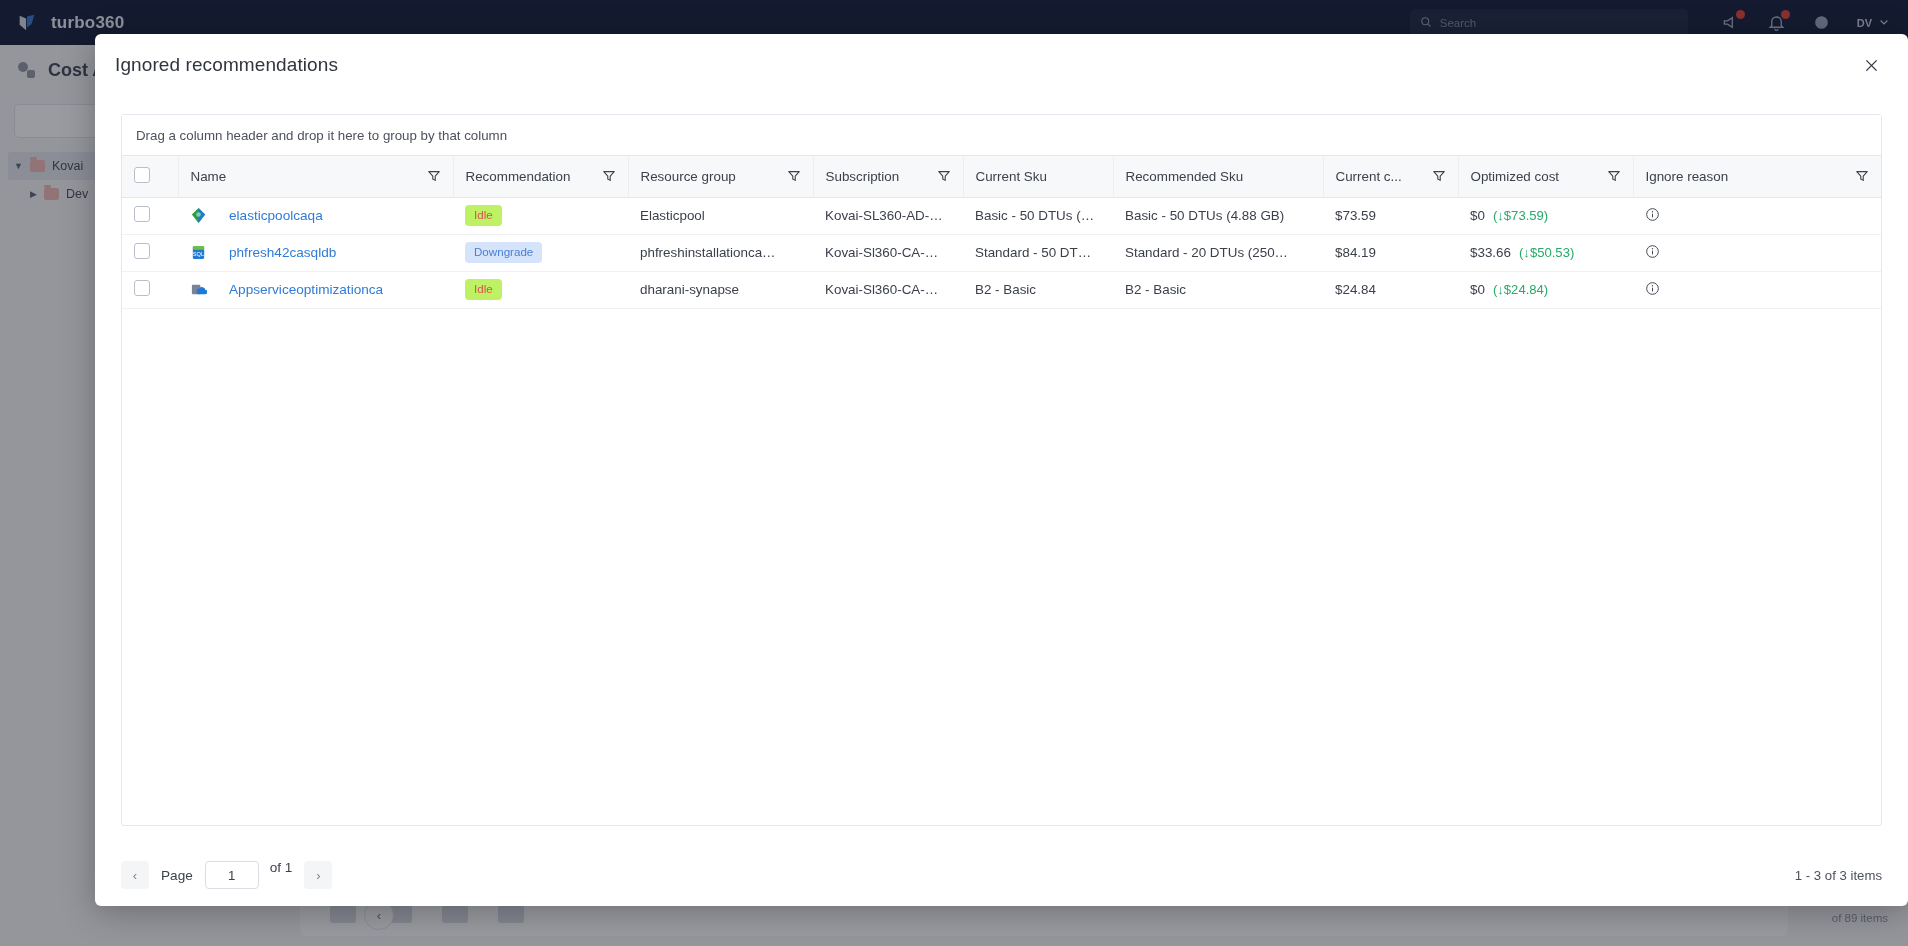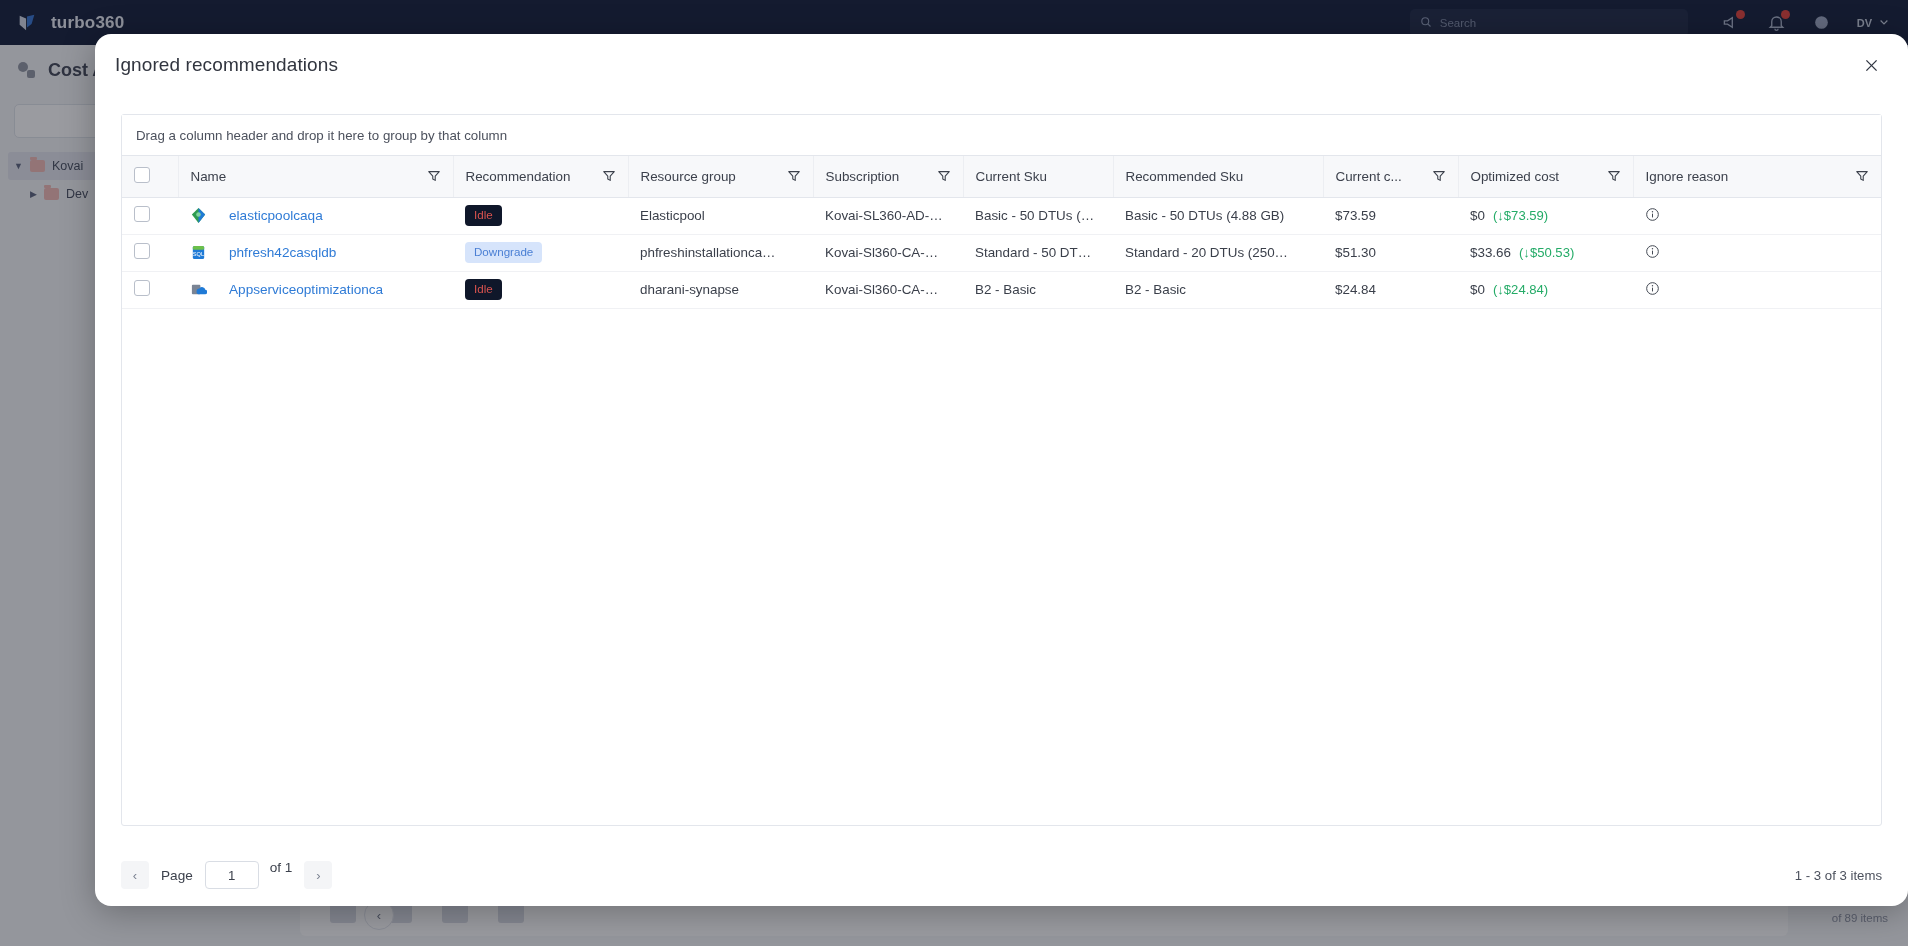--- a/index.html
+++ b/index.html
@@ -77,21 +77,21 @@
     position:absolute; left:364px; bottom:16px; width:30px;height:30px;border-radius:50%;
     background:#fff; border:1px solid #e2e5ec; display:flex;align-items:center;justify-content:center;color:#6b7384;font-size:13px;
   }
 
   #scrim { position:absolute; inset:0; background: rgba(30,34,45,0.45); }
 
   
   #modal {
     position: absolute;
     left: 95px; top: 34px; width: 1813px; height: 872px;
-    background: #ffffff; border-radius: 16px;
+    background: #ffffff; border-radius: 6px;
     box-shadow: 0 6px 34px rgba(0,0,0,.28);
     display: flex; flex-direction: column;
   }
   #modal-head {
     height: 62px; display: flex; align-items: center;
     padding: 0 26px 0 20px; position: relative;
   }
   #modal-title {
     font-size: 19px; color: #31353f; font-weight: 400; letter-spacing: .1px;
   }
@@ -149,21 +149,21 @@
   .col-cb { width: 56px; }
 
   .name-cell { display: flex; align-items: center; gap: 22px; }
   .res-link { color: #2f7bd6; font-size: 13.6px; cursor: pointer; }
   .res-ic { width: 17px; height: 17px; flex: none; }
 
   .badge {
     display: inline-block; border-radius: 4px; padding: 3px 9px;
     font-size: 11.6px; line-height: 1.25;
   }
-  .badge.idle { background: #0f172a; color: #d9534f; }
+  .badge.idle { background: #bef264; color: #d9534f; }
   .badge.downgrade { background: #d6e4fb; color: #4a7fd4; }
 
   .savings { color: #24ab67; margin-left: 8px; font-size: 13.1px; }
   .info-ic { width: 15px; height: 15px; color: #434953; cursor: pointer; display:inline-block; }
 
   #grid-body { flex: 1; overflow: hidden; }
 
   #pager {
     height: 62px; display: flex; align-items: center; padding: 0 26px;
   }
@@ -415,21 +415,21 @@
                       <text x="9" y="13" font-size="6" fill="#fff" text-anchor="middle" font-family="sans-serif">SQL</text>
                     </svg></span>
                   <span class="res-link">phfresh42casqldb</span>
                 </span>
               </td>
               <td><span class="badge downgrade">Downgrade</span></td>
               <td>phfreshinstallationca…</td>
               <td>Kovai-Sl360-CA-…</td>
               <td>Standard - 50 DT…</td>
               <td>Standard - 20 DTUs (250…</td>
-              <td>$51.30</td>
+              <td>$84.19</td>
               <td><span>$33.66</span><span class="savings">(↓$50.53)</span></td>
               <td><span class="info-ic"><svg viewBox="0 0 18 18" width="15" height="15" fill="none" stroke="currentColor" stroke-width="1.2">
                     <circle cx="9" cy="9" r="7"></circle>
                     <line x1="9" y1="8" x2="9" y2="12.5"></line>
                     <circle cx="9" cy="5.6" r=".85" fill="currentColor" stroke="none"></circle>
                   </svg></span></td>
             </tr>
             <tr>
               <td class="col-cb"><span class="cb"></span></td>
               <td>

